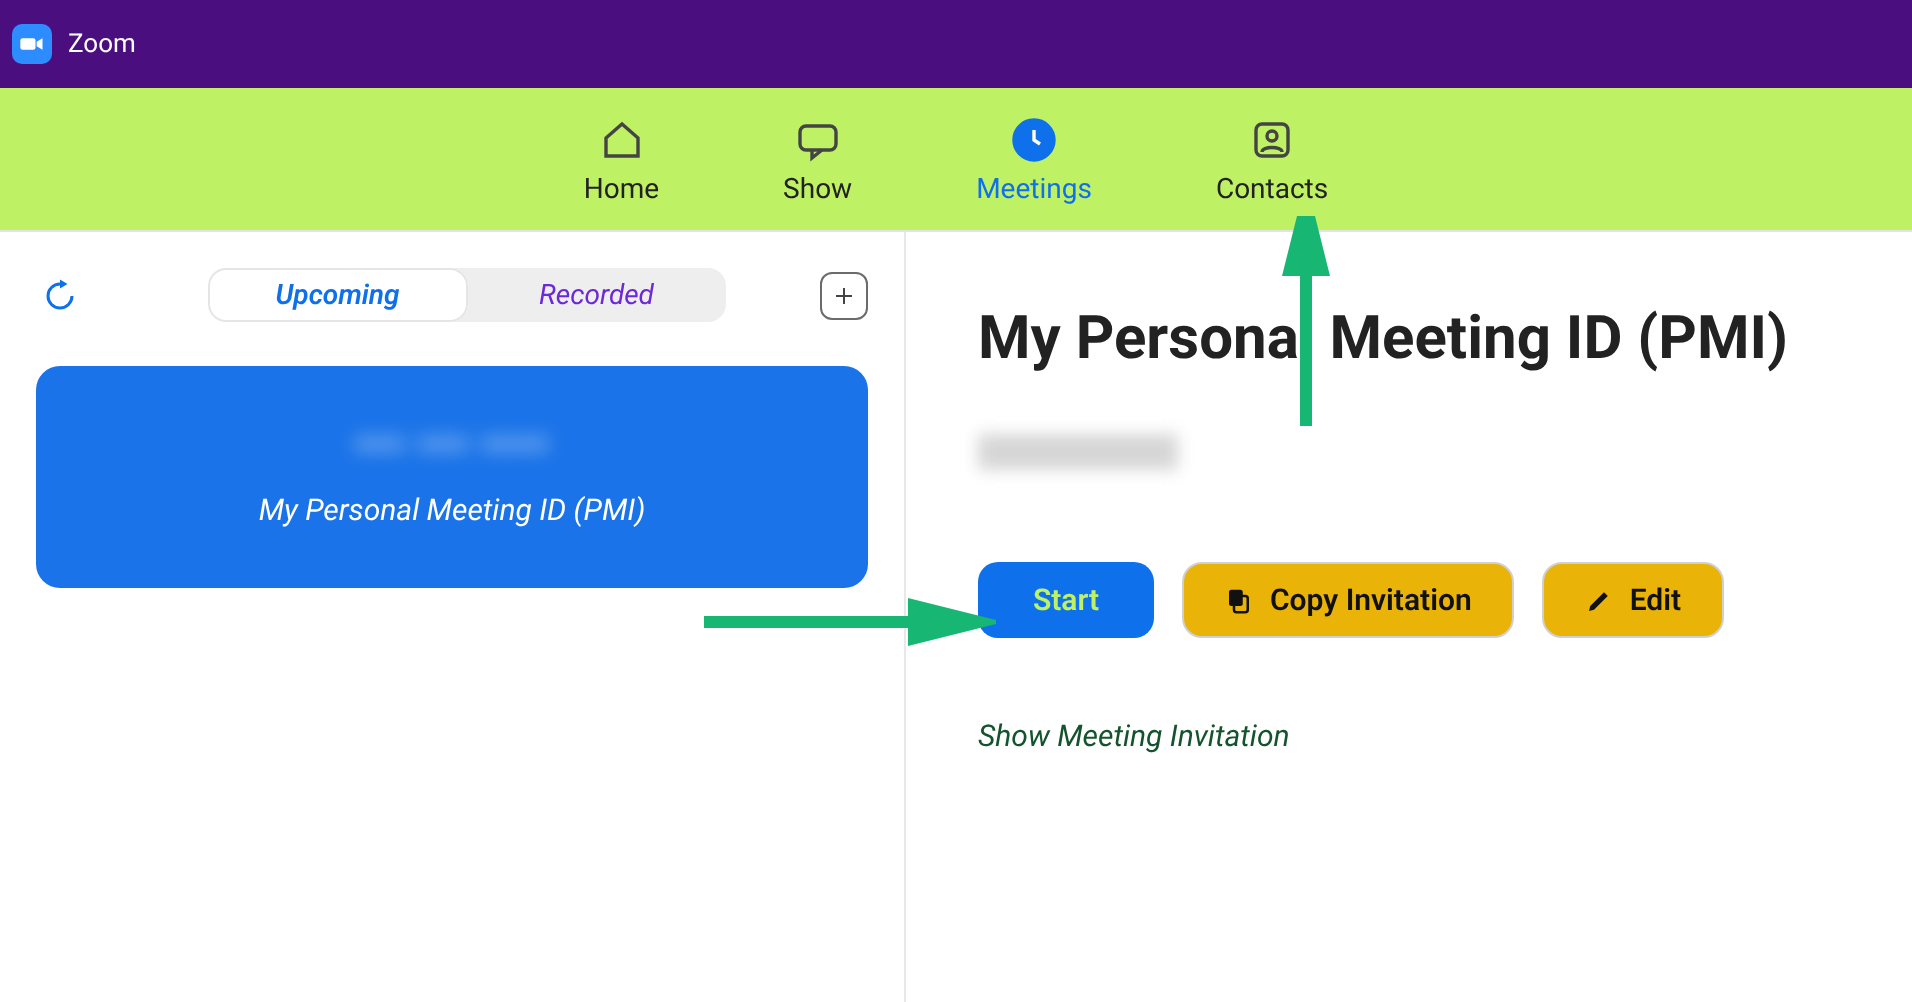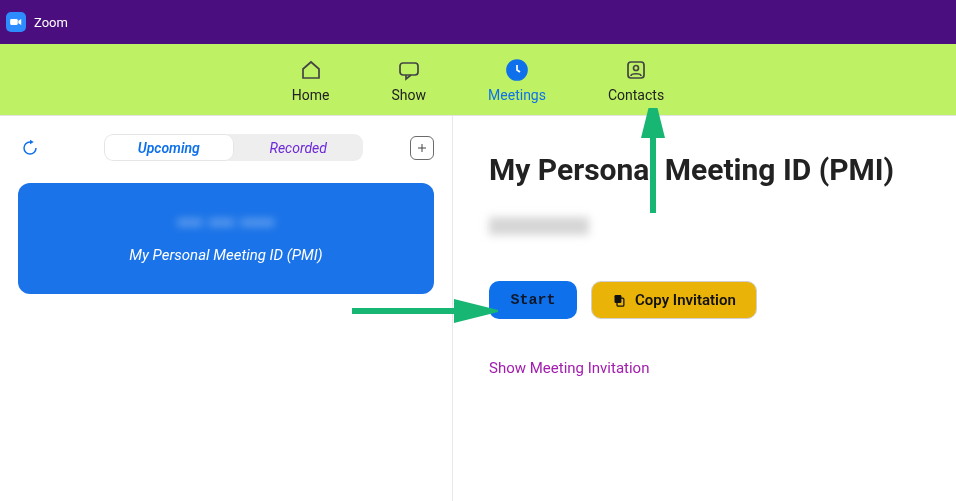--- a/index.html
+++ b/index.html
@@ -42,24 +42,24 @@
     .card { background: #1a73e8; border-radius: 12px; color: #fff; padding: 28px 20px 30px 20px; text-align: center; cursor: pointer; }
     .pmi-number { font-size: 22px; font-weight: 500; letter-spacing: 1px; margin-bottom: 10px; filter: blur(5px); user-select: none; }
     .card-label { font-size: 15px; }
 
     
     .right h1 { font-size: 30px; font-weight: 700; color: #222; margin-bottom: 30px; }
     .meeting-id-blur { width: 100px; height: 18px; background: #d6d6d6; filter: blur(4px); margin-bottom: 46px; }
 
     .btn-row { display: flex; gap: 14px; margin-bottom: 40px; }
     .btn { height: 38px; border-radius: 10px; font-size: 15px; font-weight: 600; display: flex; align-items: center; justify-content: center; cursor: pointer; gap: 8px; padding: 0 20px; min-width: 88px; border: 1px solid #d0d0d0; background: #eab308; color: #111; }
-    .btn.primary { background: #0e71eb; color: #0f172a; border: none; min-width: 88px; font-family: Liberation Mono, monospace; }
+    .btn.primary { background: #0e71eb; color: #bef264; border: none; min-width: 88px; }
     .btn svg { width: 15px; height: 15px; }
 
-    .link { color: #a21caf; font-size: 15px; cursor: pointer; }
+    .link { color: #14532d; font-size: 15px; cursor: pointer; font-style: italic; }
 
     
     .arrow { position: absolute; }
     .arrow svg { display: block; }
   </style>
 </head>
 <body>
 
 <div class="titlebar">
   <span class="app-icon">
@@ -143,20 +143,26 @@
 
     <div class="btn-row">
       <div class="btn primary">Start</div>
       <div class="btn">
         <svg viewBox="0 0 24 24">
             <rect x="8" y="8" width="11" height="13" rx="2" fill="none" stroke="#111" stroke-width="2"></rect>
             <rect x="4" y="3" width="11" height="13" rx="2" fill="#111"></rect>
           </svg>
         <span>Copy Invitation</span>
       </div>
+      <div class="btn">
+        <svg viewBox="0 0 24 24">
+            <path d="M4 20 L8 19 L19 8 L16 5 L5 16 Z" fill="#111"></path>
+          </svg>
+        <span>Edit</span>
+      </div>
     </div>
 
     <div class="link">Show Meeting Invitation</div>
   </div>
 </div>
 
 <div class="arrow" style="left:638px; top:108px;">
   <svg width="30" height="110">
       <defs>
         <marker id="ah1" markerWidth="8" markerHeight="8" refX="4" refY="2" orient="auto">

